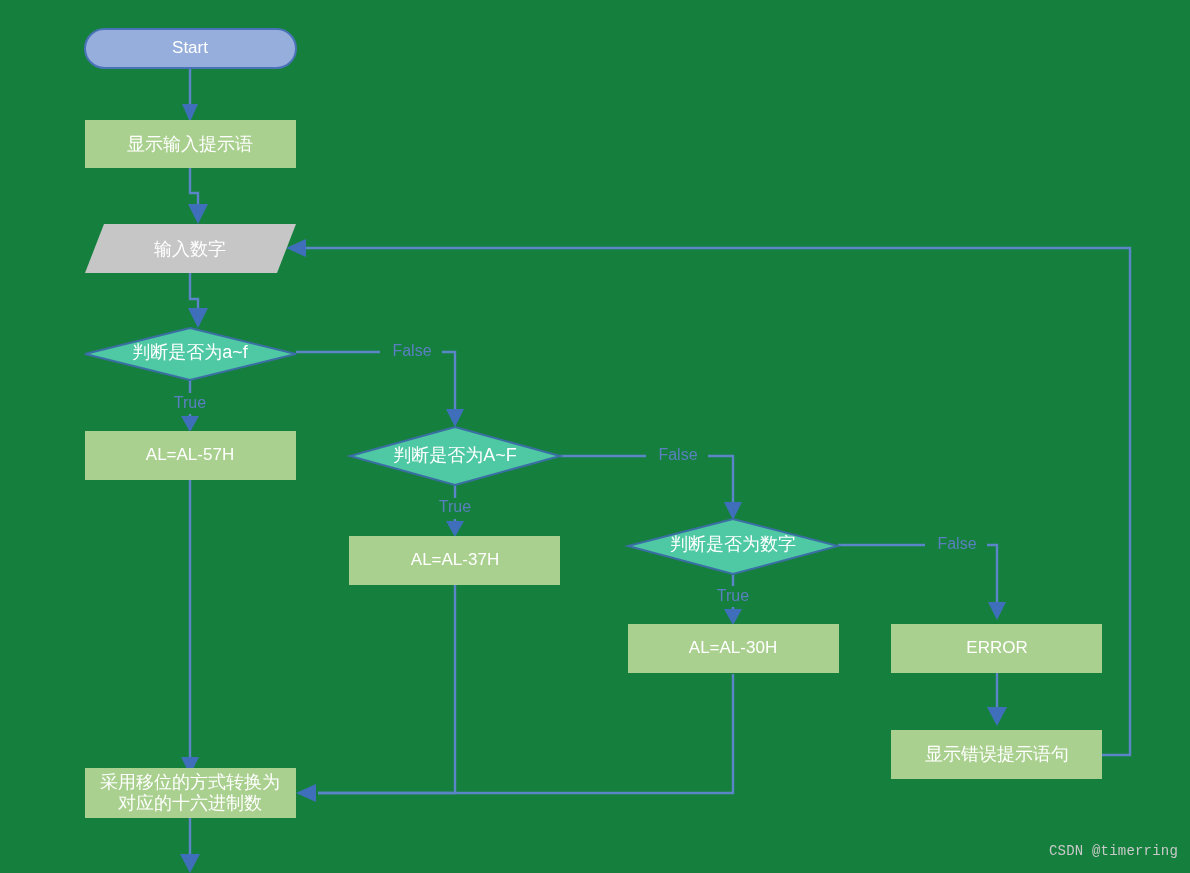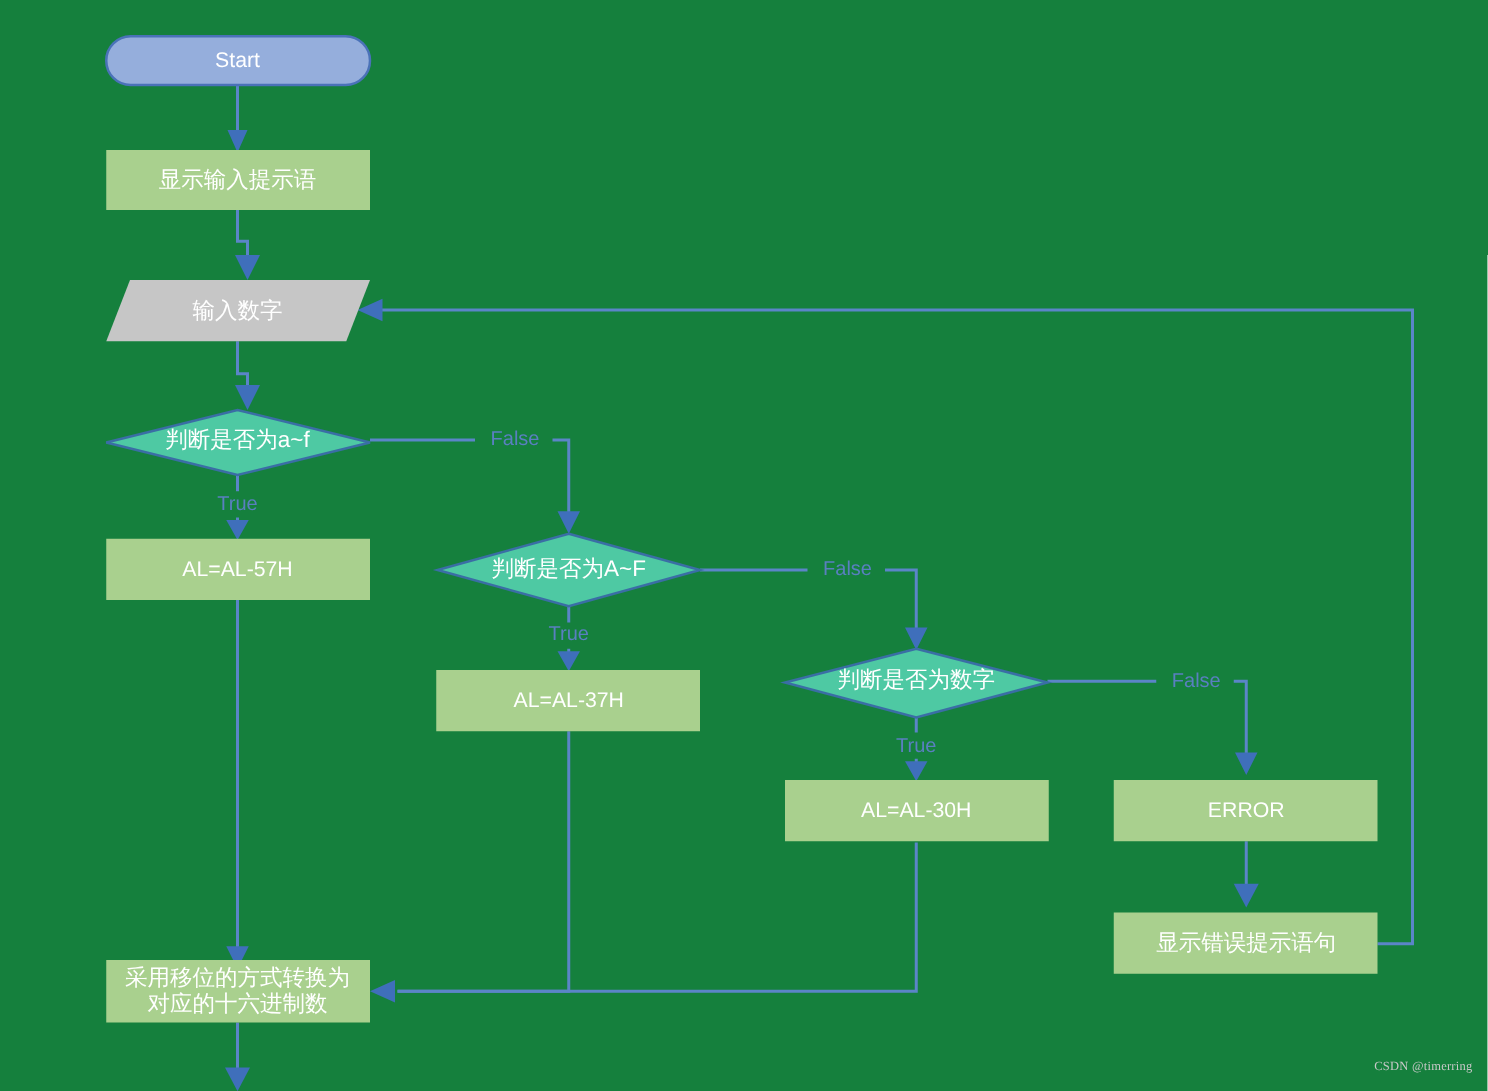--- a/index.html
+++ b/index.html
@@ -39,22 +39,22 @@
     font-family: "Liberation Sans", "DejaVu Sans", sans-serif;
     font-size: 16px;
     text-anchor: middle;
     dominant-baseline: middle;
   }
   .watermark {
     position: absolute;
     right: 12px;
     bottom: 14px;
     color: #c9c9c9;
-    font-size: 10px;
-    font-family: Liberation Serif, serif;
+    font-size: 14px;
+    font-family: Liberation Mono, monospace;
     letter-spacing: 0.2px;
     user-select: none;
   }
   .edge-line {
     fill: none;
     stroke: #5b85c8;
     stroke-width: 2.4;
   }
   .arrow-head {
     fill: #3f6fbb;

